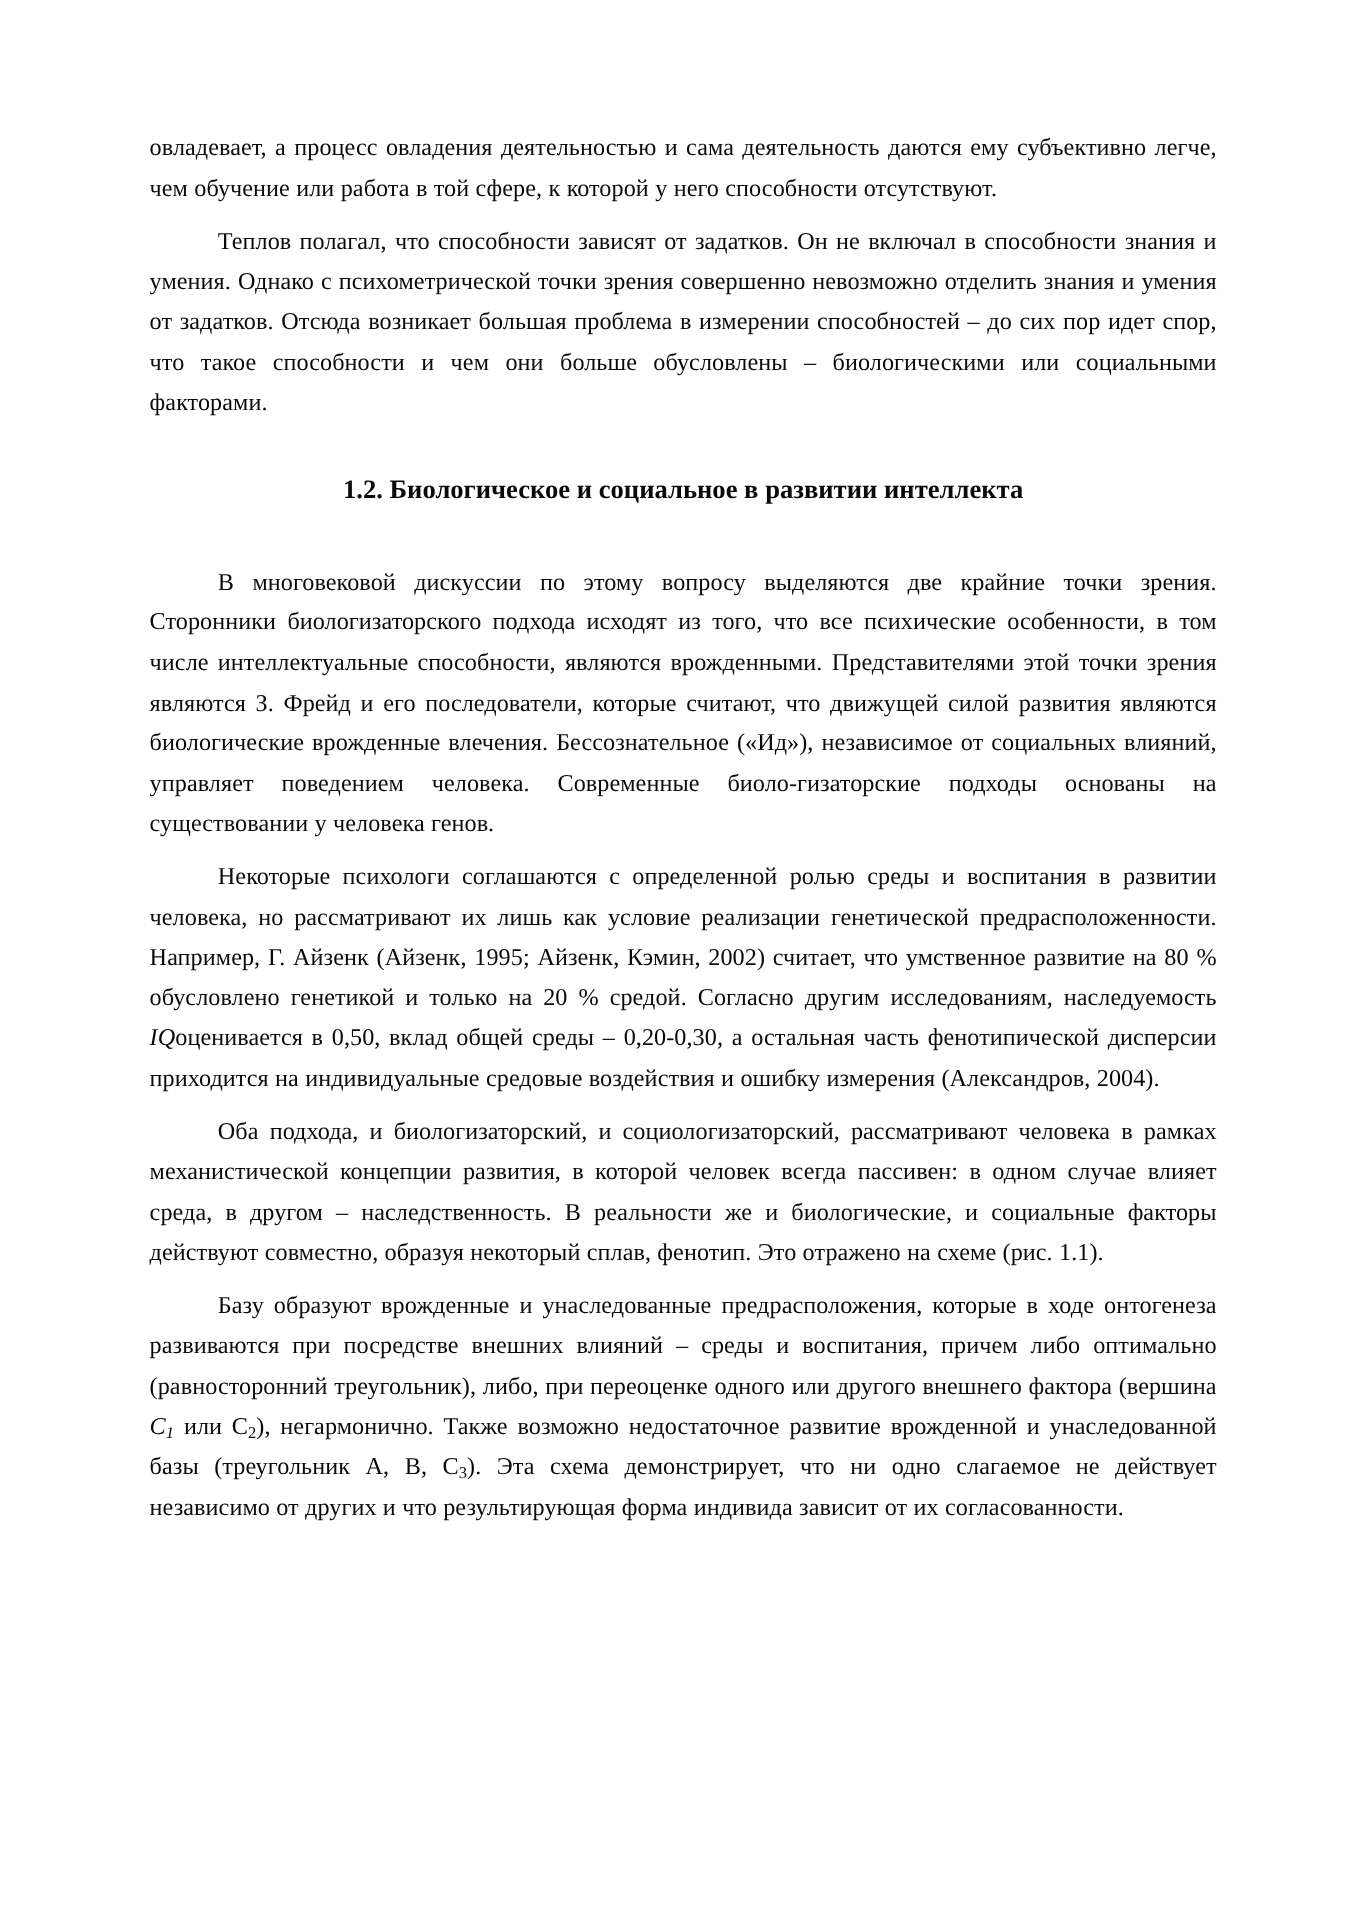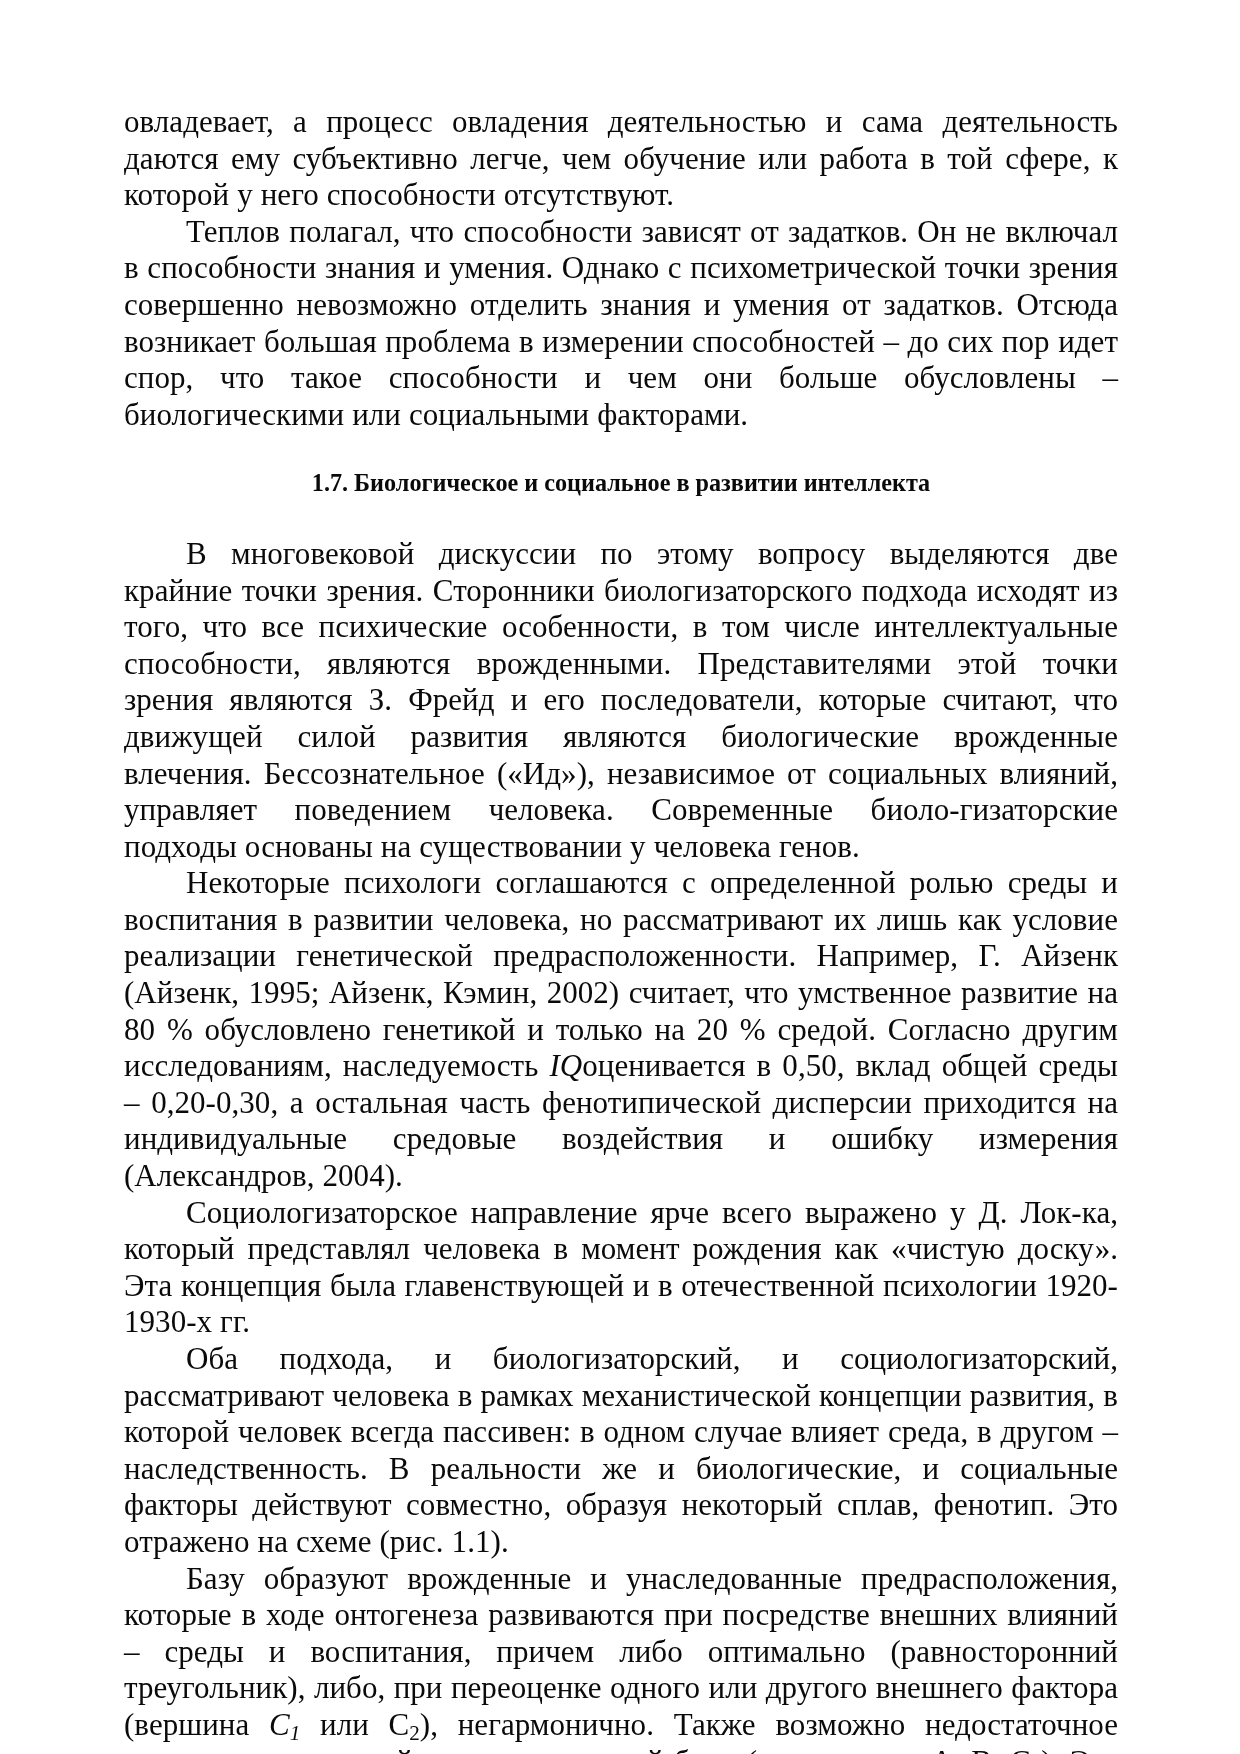--- a/index.html
+++ b/index.html
@@ -20,24 +20,24 @@
     width: 1240px;
     height: 1754px;
     background: #ffffff;
     box-sizing: border-box;
     padding: 104px 122px 0 124px;
   }
   .textbody {
     width: 994px;
   }
   p.para {
-    margin: 0;
+    margin: 12px;
     text-align: justify;
     text-justify: inter-word;
-    font-size: 31px;
+    font-size: 22px;
     line-height: 36.6px;
     letter-spacing: 0.05px;
     word-spacing: 0.2px;
     hyphens: none;
   }
   p.para.indent {
     text-indent: 62px;
   }
   p.para.noindent {
     text-indent: 0;
@@ -67,26 +67,25 @@
 </head>
 <body>
 
 <div class="page">
   <div class="textbody">
 
     <p class="para noindent">овладевает, а процесс овладения деятельностью и сама деятельность даются ему субъективно легче, чем обучение или работа в той сфере, к которой у него способности отсутствуют.</p>
 
     <p class="para indent">Теплов полагал, что способности зависят от задатков. Он не включал в способности знания и умения. Однако с психометрической точки зрения совершенно невозможно отделить знания и умения от задатков. Отсюда возникает большая проблема в измерении способностей – до сих пор идет спор, что такое способности и чем они больше обусловлены – биологическими или социальными факторами.</p>
 
-    <h2 class="section-heading">1.7. Биологическое и социальное в развитии интеллекта</h2>
+    <h2 class="section-heading">1.2. Биологическое и социальное в развитии интеллекта</h2>
 
     <p class="para indent">В многовековой дискуссии по этому вопросу выделяются две крайние точки зрения. Сторонники биологизаторского подхода исходят из того, что все психические особенности, в том числе интеллектуальные способности, являются врожденными. Представителями этой точки зрения являются З. Фрейд и его последователи, которые считают, что движущей силой развития являются биологические врожденные влечения. Бессознательное («Ид»), независимое от социальных влияний, управляет поведением человека. Современные биоло-гизаторские подходы основаны на существовании у человека генов.</p>
 
     <p class="para indent">Некоторые психологи соглашаются с определенной ролью среды и воспитания в развитии человека, но рассматривают их лишь как условие реализации генетической предрасположенности. Например, Г. Айзенк (Айзенк, 1995; Айзенк, Кэмин, 2002) считает, что умственное развитие на 80 % обусловлено генетикой и только на 20 % средой. Согласно другим исследованиям, наследуемость <span class="i">IQ</span>оценивается в 0,50, вклад общей среды – 0,20-0,30, а остальная часть фенотипической дисперсии приходится на индивидуальные средовые воздействия и ошибку измерения (Александров, 2004).</p>
 
-    <p class="para indent">Социологизаторское направление ярче всего выражено у Д. Лок-ка, который представлял человека в момент рождения как «чистую доску». Эта концепция была главенствующей и в отечественной психологии 1920-1930-х гг.</p>
 
     <p class="para indent">Оба подхода, и биологизаторский, и социологизаторский, рассматривают человека в рамках механистической концепции развития, в которой человек всегда пассивен: в одном случае влияет среда, в другом – наследственность. В реальности же и биологические, и социальные факторы действуют совместно, образуя некоторый сплав, фенотип. Это отражено на схеме (рис. 1.1).</p>
 
     <p class="para indent">Базу образуют врожденные и унаследованные предрасположения, которые в ходе онтогенеза развиваются при посредстве внешних влияний – среды и воспитания, причем либо оптимально (равносторонний треугольник), либо, при переоценке одного или другого внешнего фактора (вершина <span class="i">C</span><sub class="sub-i">1</sub> или C<sub>2</sub>), негармонично. Также возможно недостаточное развитие врожденной и унаследованной базы (треугольник А, В, С<sub>3</sub>). Эта схема демонстрирует, что ни одно слагаемое не действует независимо от других и что результирующая форма индивида зависит от их согласованности.</p>
 
   </div>
 </div>
 
 </body></html>

